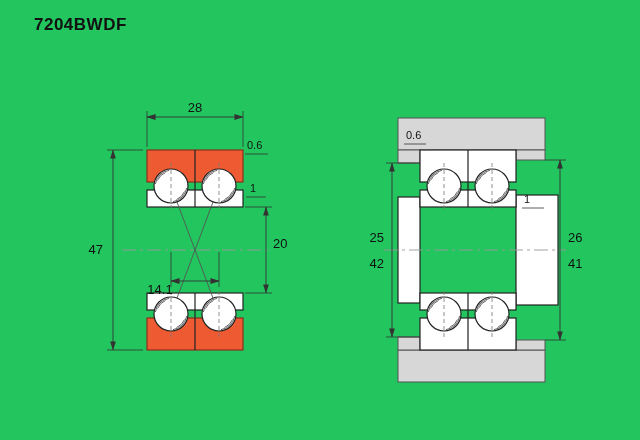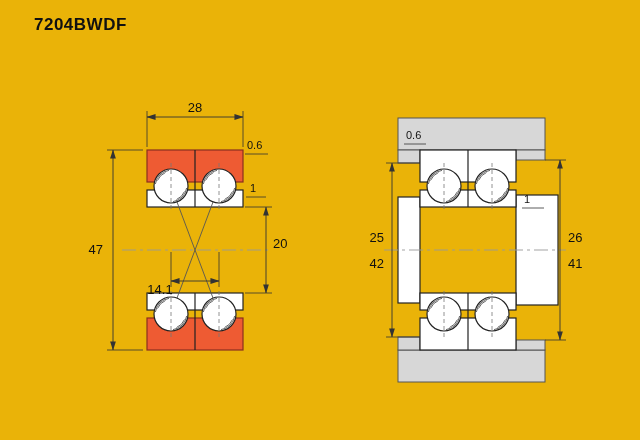--- a/index.html
+++ b/index.html
@@ -1,16 +1,16 @@
 <!DOCTYPE html>
 <html><head>
 <meta charset="utf-8">
 <style>
   html,body { margin:0; padding:0; background:#fff; }
-  #stage { position:relative; width:640px; height:440px; background:#eab308; overflow:hidden; }
+  #stage { position:relative; width:640px; height:440px; background:#22c55e; overflow:hidden; }
   svg { display:block; }
   text { font-family:"Liberation Sans", sans-serif; fill:#111; font-size:13px; }
   .title { font-size:17px; font-weight:bold; letter-spacing:0.5px; }
   .small { font-size:11px; }
   .orange { fill:#ee5b33; stroke:#8a2f1f; stroke-width:1.2; }
   .white-part { fill:#ffffff; stroke:#222; stroke-width:1.2; }
   .gray { fill:#d7d7d7; stroke:#555; stroke-width:1; }
   .line { stroke:#222; stroke-width:1.2; fill:none; }
   .thin { stroke:#555; stroke-width:0.9; fill:none; }
   .dash { stroke:#777; stroke-width:0.8; stroke-dasharray:4 3; fill:none; }

